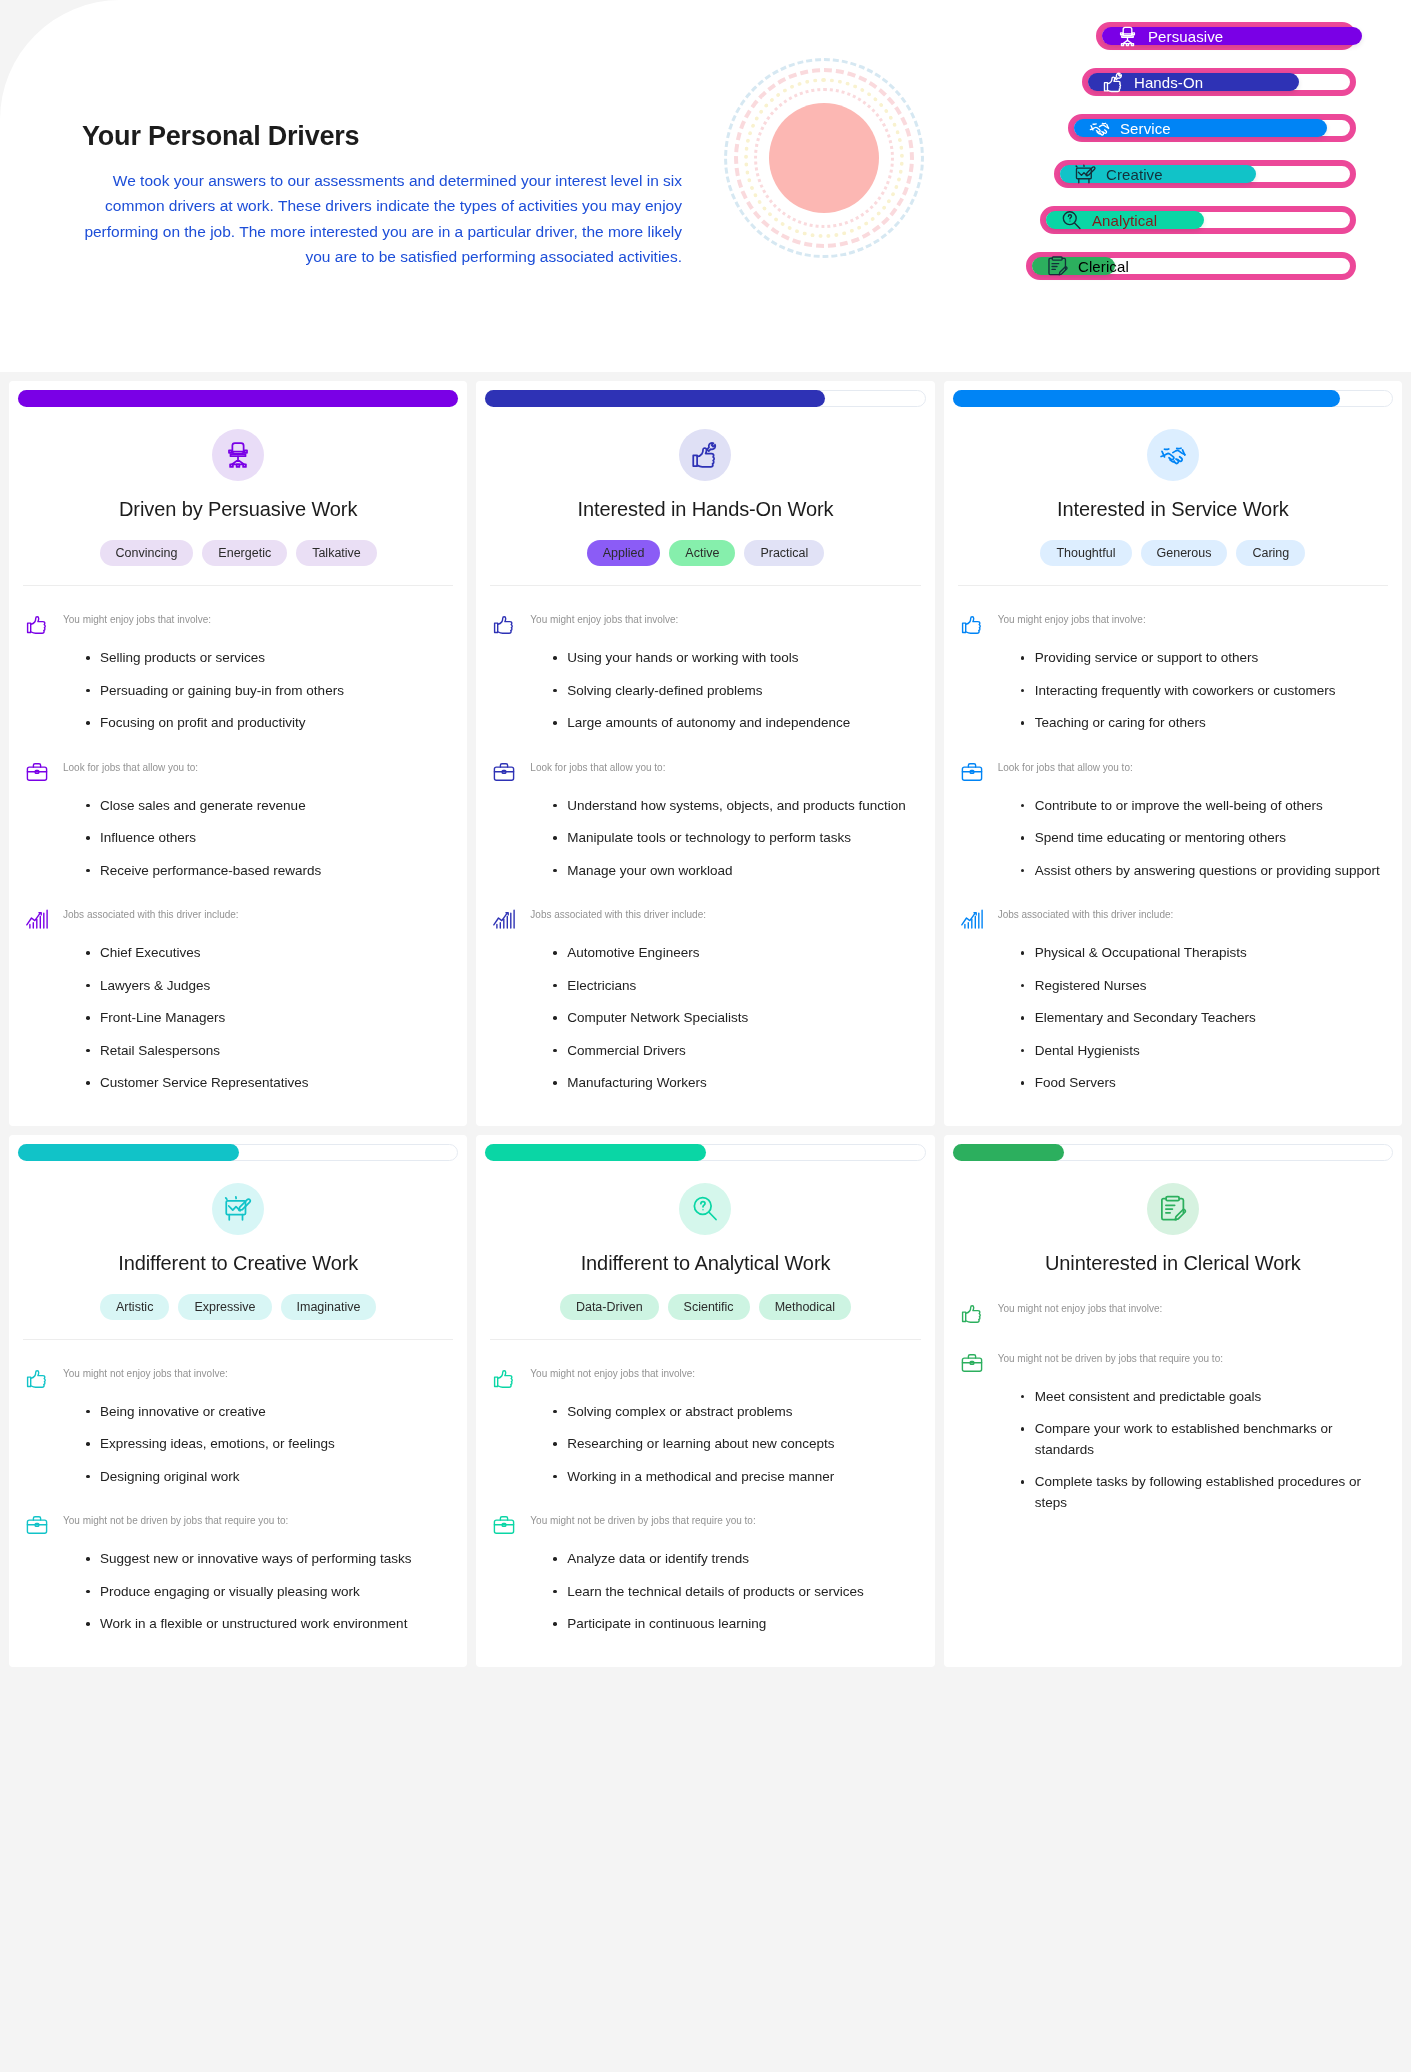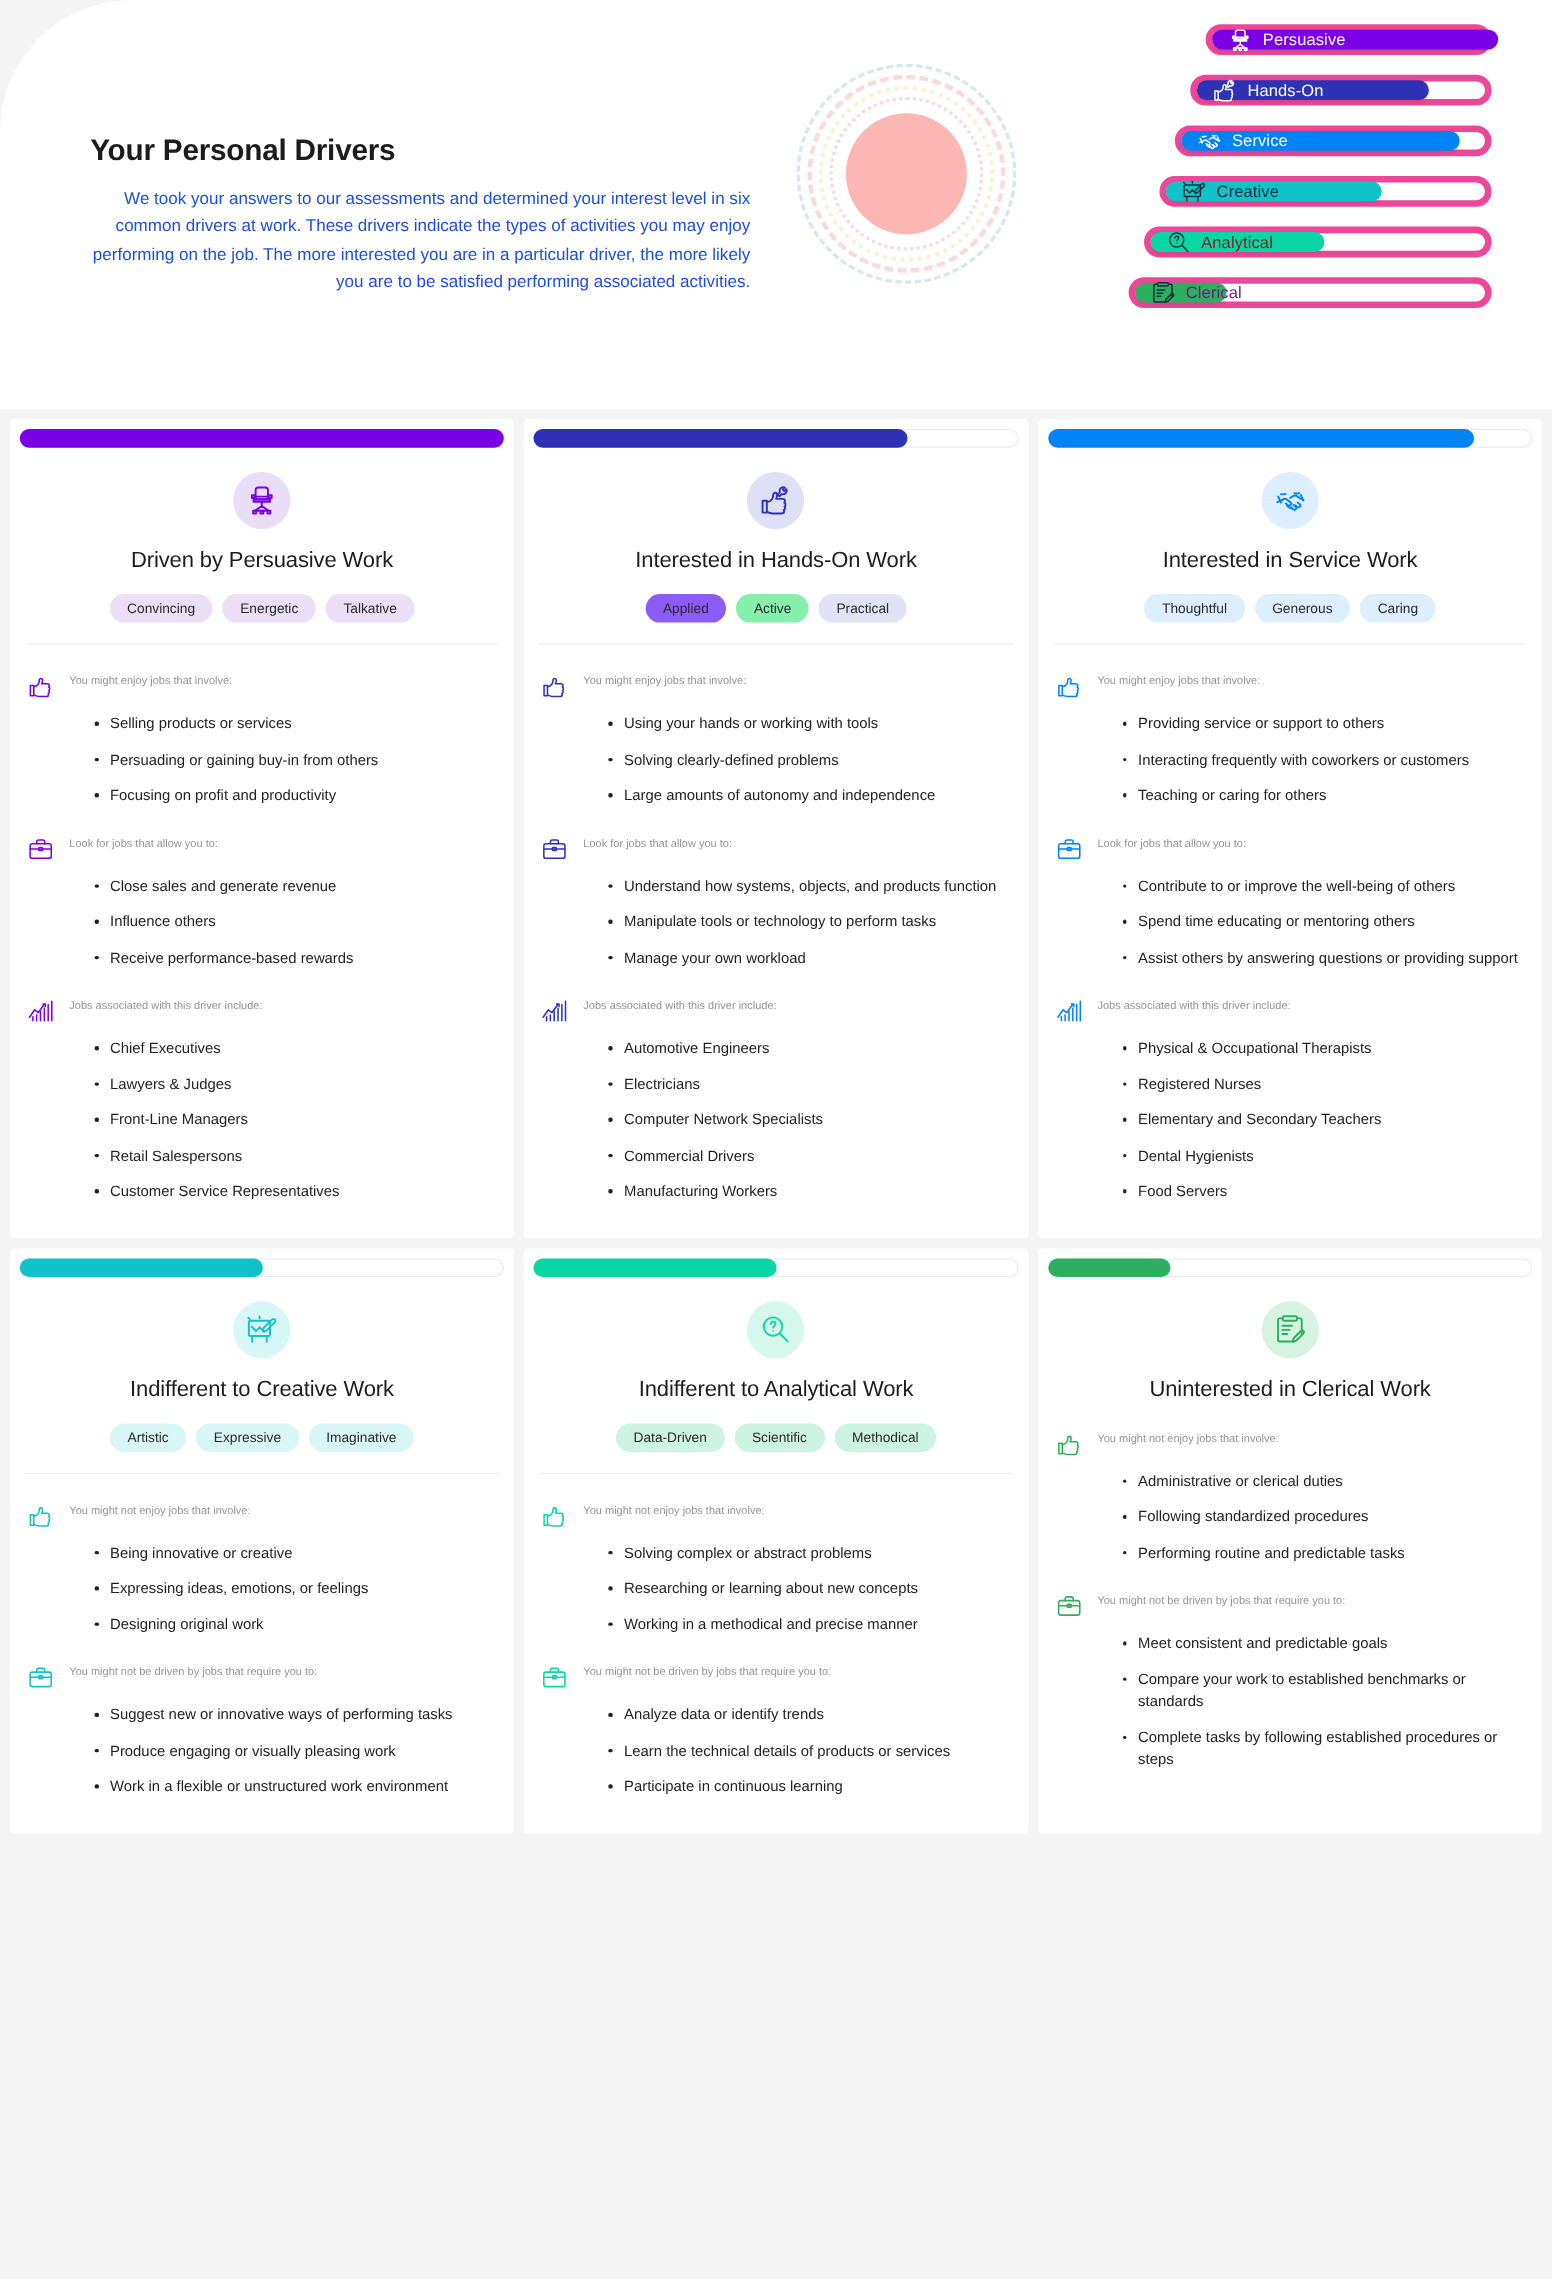--- a/index.html
+++ b/index.html
@@ -329,21 +329,21 @@
               <div class="bar-fill" style="width: 82.5px; background: rgb(44, 175, 94);">
                 <span class="bar-ico" style="color: rgb(19, 48, 58);">
                   <svg viewBox="0 0 24 24">
                     <path d="M17 3.6h2.1c.7 0 1.2.6 1.2 1.3v10" fill="none" stroke="#13303a" stroke-width="1.4" stroke-linecap="round" stroke-linejoin="round"></path>
                     <path d="M14.6 20.4H4.3c-.7 0-1.2-.6-1.2-1.3V4.9c0-.7.5-1.3 1.2-1.3h2.1" fill="none" stroke="#13303a" stroke-width="1.4" stroke-linecap="round" stroke-linejoin="round"></path>
                     <rect x="6.5" y="2.1" width="10.4" height="3.2" rx="1" fill="none" stroke="#13303a" stroke-width="1.4" stroke-linecap="round" stroke-linejoin="round"></rect>
                     <path d="M6.3 9h7M6.3 12h5.2M6.3 15h3.4" fill="none" stroke="#13303a" stroke-width="1.4" stroke-linecap="round" stroke-linejoin="round"></path>
                     <path d="M21.5 12.8c.5.5.5 1.3 0 1.8l-5.3 5.3-2.4.6.6-2.4 5.3-5.3c.5-.5 1.3-.5 1.8 0z" fill="none" stroke="#13303a" stroke-width="1.4" stroke-linecap="round" stroke-linejoin="round"></path>
                   </svg>
                 </span>
-                <span class="bar-label" style="color: #701a75;">Clerical</span>
+                <span class="bar-label" style="color: #000000;">Clerical</span>
               </div>
             </div>
           </div>
         </div>
     </div>
   </div>
 </section>
 
 <div class="grid" id="card-grid">
     <div class="card">
@@ -726,25 +726,20 @@
         <div class="section">
           <div class="sec-head">
             <span class="sec-ico" style="color: rgb(44, 175, 94);">
               <svg viewBox="0 0 24 24">
                 <path d="M2.6 11.1h3.1v9.4H2.6z" fill="none" stroke="#2caf5e" stroke-width="1.4" stroke-linecap="round" stroke-linejoin="round"></path>
                 <path d="M5.9 12.3c1.6-.2 2.9-1 3.8-2.3.8-1.1 1-2.2 1-3.5 0-1 .6-1.7 1.5-1.7s1.5.7 1.5 1.7c0 1.1-.3 2.2-.8 3.1h5c1.1 0 1.9.7 1.9 1.7 0 .6-.3 1-.6 1.3.6.3 1 .9 1 1.6 0 .6-.3 1.2-.8 1.5.3.3.5.8.5 1.3 0 .7-.4 1.3-1.1 1.5.2.3.3.6.3 1 0 1-.8 1.7-1.9 1.7h-6.6c-1.6 0-2.9-.4-4.3-1.2" fill="none" stroke="#2caf5e" stroke-width="1.4" stroke-linecap="round" stroke-linejoin="round"></path>
               </svg>
             </span>
             <span class="sec-title">You might not enjoy jobs that involve:</span>
           </div>
-          <ul class="sec-list">
-            <li>Administrative or clerical duties</li>
-            <li>Following standardized procedures</li>
-            <li>Performing routine and predictable tasks</li>
-          </ul>
         </div>
         <div class="section">
           <div class="sec-head">
             <span class="sec-ico" style="color: rgb(44, 175, 94);">
               <svg viewBox="0 0 24 24">
                 <rect x="2.4" y="7.1" width="19.2" height="13.2" rx="2" fill="none" stroke="#2caf5e" stroke-width="1.4" stroke-linecap="round" stroke-linejoin="round"></rect>
                 <path d="M8.4 7.1V5.3c0-.9.7-1.6 1.6-1.6h4c.9 0 1.6.7 1.6 1.6v1.8" fill="none" stroke="#2caf5e" stroke-width="1.4" stroke-linecap="round" stroke-linejoin="round"></path>
                 <path d="M2.4 11.8h19.2" fill="none" stroke="#2caf5e" stroke-width="1.4" stroke-linecap="round" stroke-linejoin="round"></path>
                 <rect x="10.2" y="10.4" width="3.6" height="2.8" rx=".8" fill="none" stroke="#2caf5e" stroke-width="1.4" stroke-linecap="round" stroke-linejoin="round"></rect>
               </svg>

